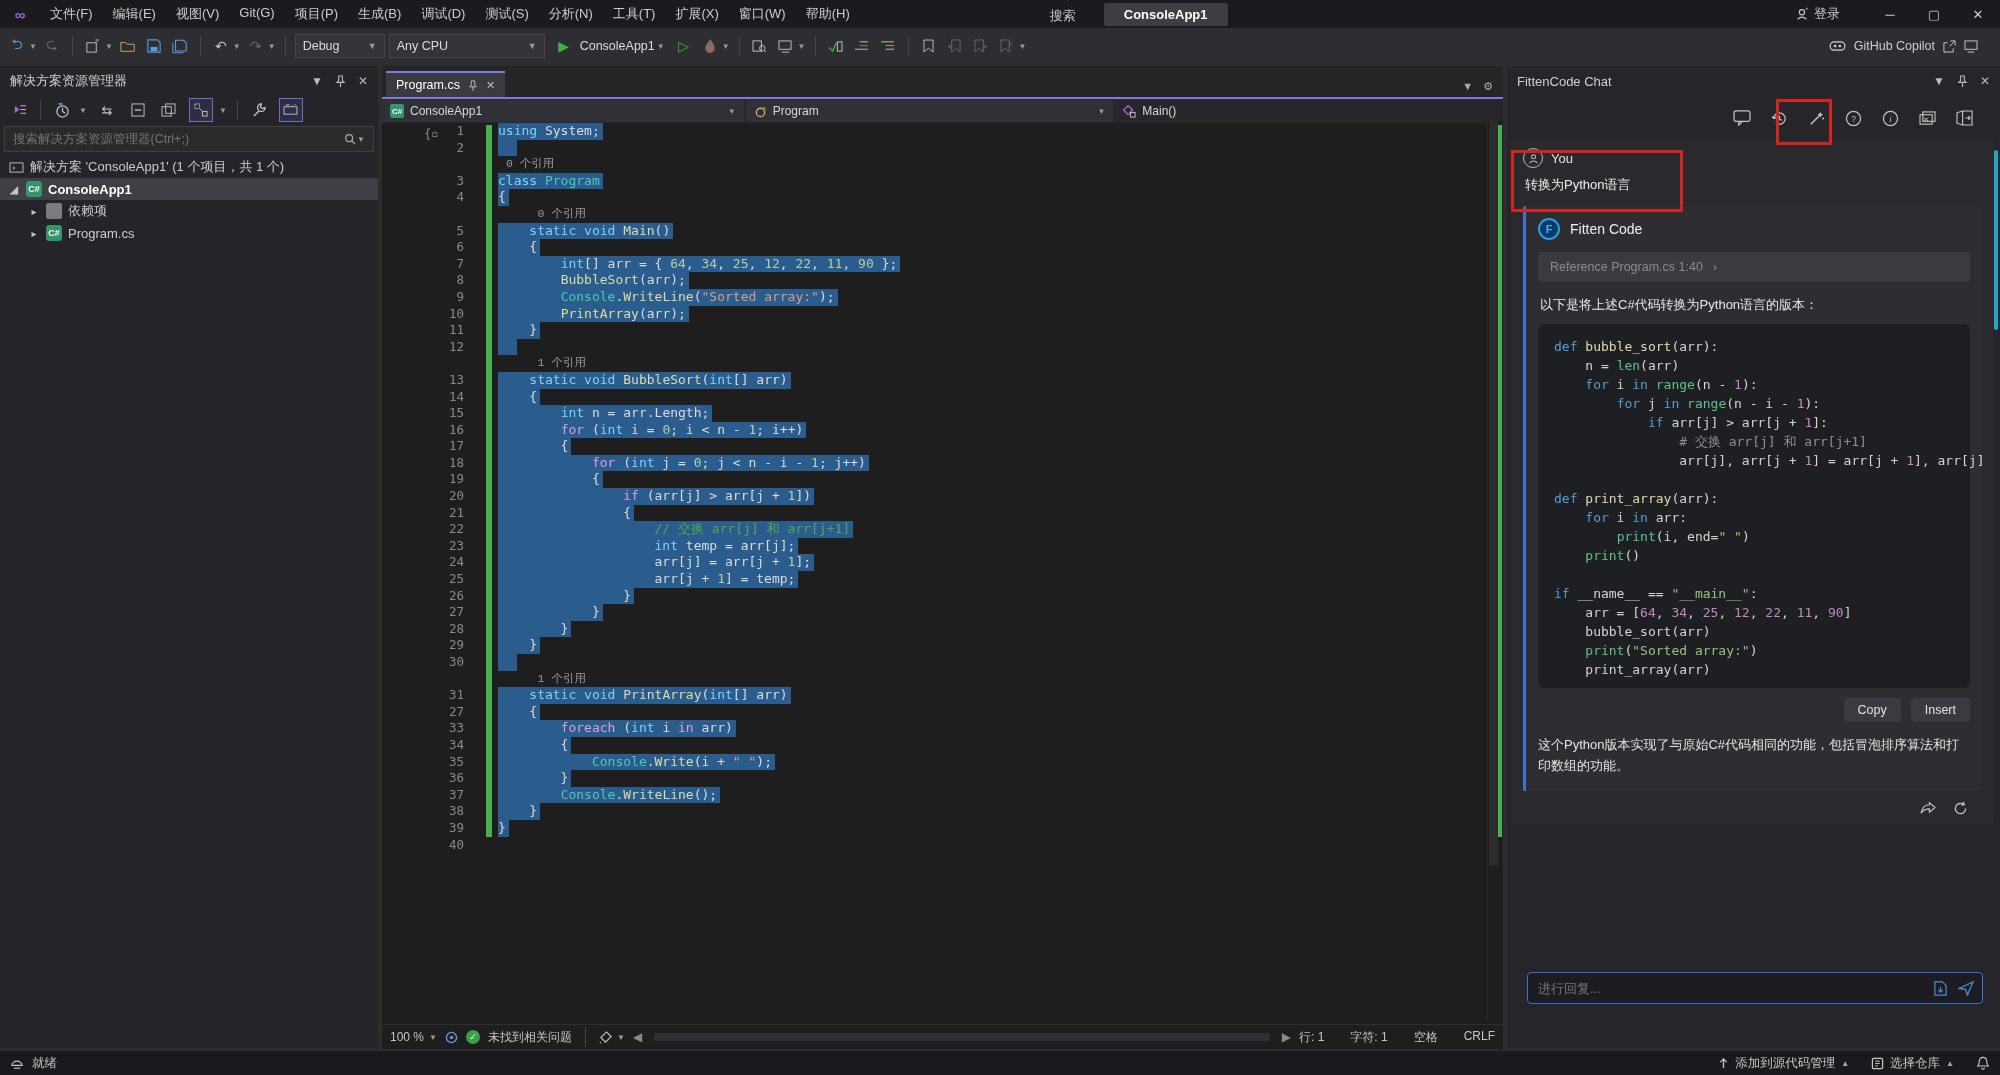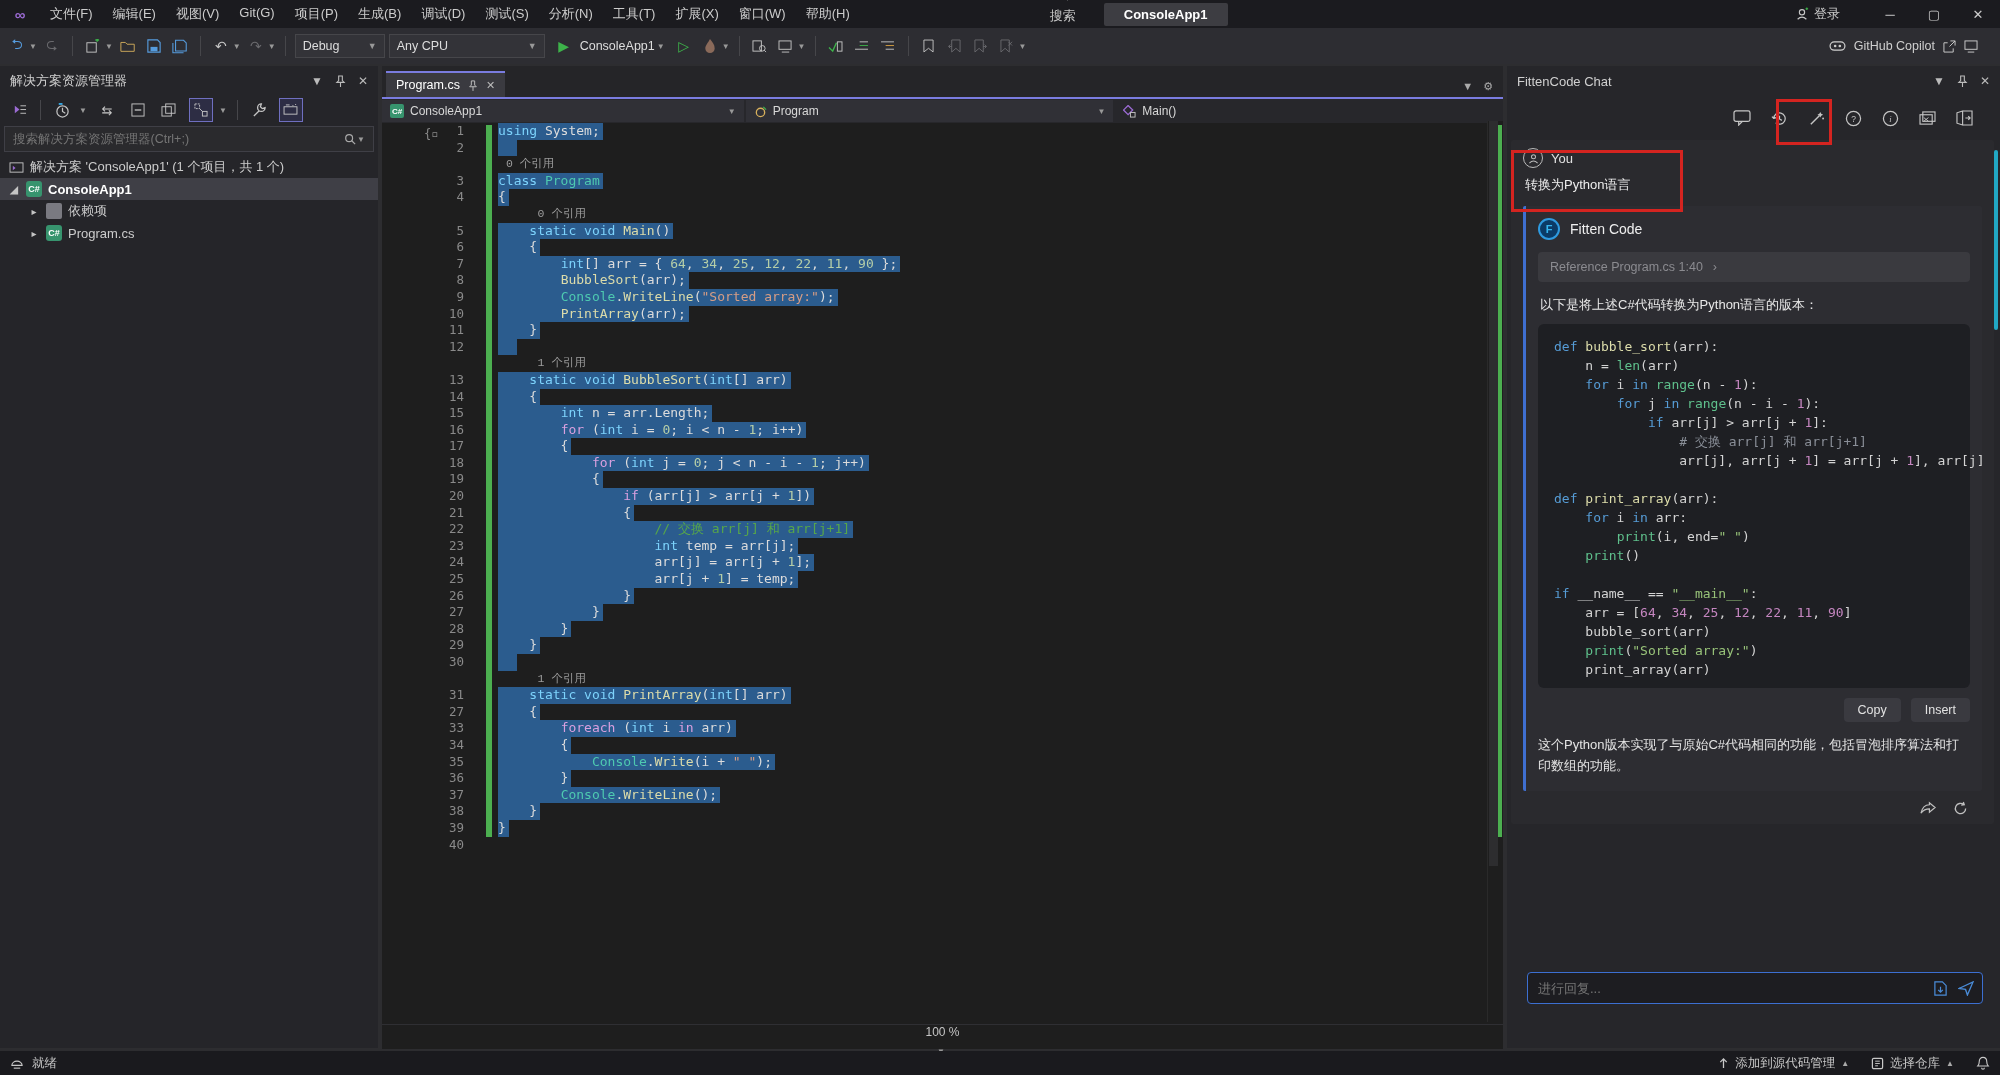--- a/index.html
+++ b/index.html
@@ -63,21 +63,21 @@
   .ed-text.sel{background:#2b5c8e;padding-right:3px;}
   .ed-lens{color:#9d9d9d;font-size:11.5px;font-family:Liberation Mono, monospace;}
   .cs-k{color:#7dd3fc;} .cs-c{color:#d8a0df;} .cs-t{color:#4ec9b0;} .cs-m{color:#dcdcaa;}
   .cs-s{color:#d69d85;} .cs-n{color:#b5cea8;} .cs-cm{color:#57a64a;} .cs-pl{color:#dcdcdc;}
   .outline-hint{position:absolute;left:42px;top:4px;color:#8a8a8a;font-size:12px;font-family:"DejaVu Sans Mono",monospace;}
   
   .vscroll{position:absolute;right:0;top:55px;width:15px;height:901px;background:#1e1e1e;border-left:1px solid #2a2a2a;}
   .vthumb{position:absolute;left:1px;top:0px;width:9px;height:745px;background:#3a3a3e;opacity:.55;}
   .vgreen{position:absolute;right:1px;top:4px;width:4px;height:712px;background:#4caf50;}
   
-  .edbottom{height:24px;background:#1e1e1e;border-top:1px solid #2f2f33;display:flex;align-items:center;font-size:12px;color:#c5c5c5;gap:8px;padding:0 8px;flex-direction:column;}
+  .edbottom{height:24px;background:#1e1e1e;border-top:1px solid #2f2f33;display:flex;align-items:center;font-size:12px;color:#c5c5c5;gap:8px;padding:0 8px;}
   .chk{width:14px;height:14px;border-radius:50%;background:#3aa04a;color:#fff;font-size:9px;display:flex;align-items:center;justify-content:center;}
   .hthumb{flex:1;height:8px;background:#2e2e33;margin:0 4px;border-radius:2px;}
   .edstat{display:flex;gap:26px;color:#c5c5c5;}
   
   .chat{top:66px;left:1507px;width:493px;height:982px;background:#26262a;font-size:13px;}
   .chat-toolbar{height:44px;display:flex;align-items:center;justify-content:flex-end;gap:17px;padding-right:26px;}
   .cicon{width:20px;height:20px;display:flex;align-items:center;justify-content:center;color:#c5c5c5;}
   .chat-body{position:relative;margin:0 6px 0 4px;background:#2a2a2e;border-radius:2px;padding:8px 12px;}
   .you-row{display:flex;align-items:center;gap:8px;color:#e0e0e0;}
   .avatar{width:18px;height:18px;border-radius:50%;border:1.5px solid #bbb;display:flex;align-items:center;justify-content:center;font-size:10px;color:#bbb;}

